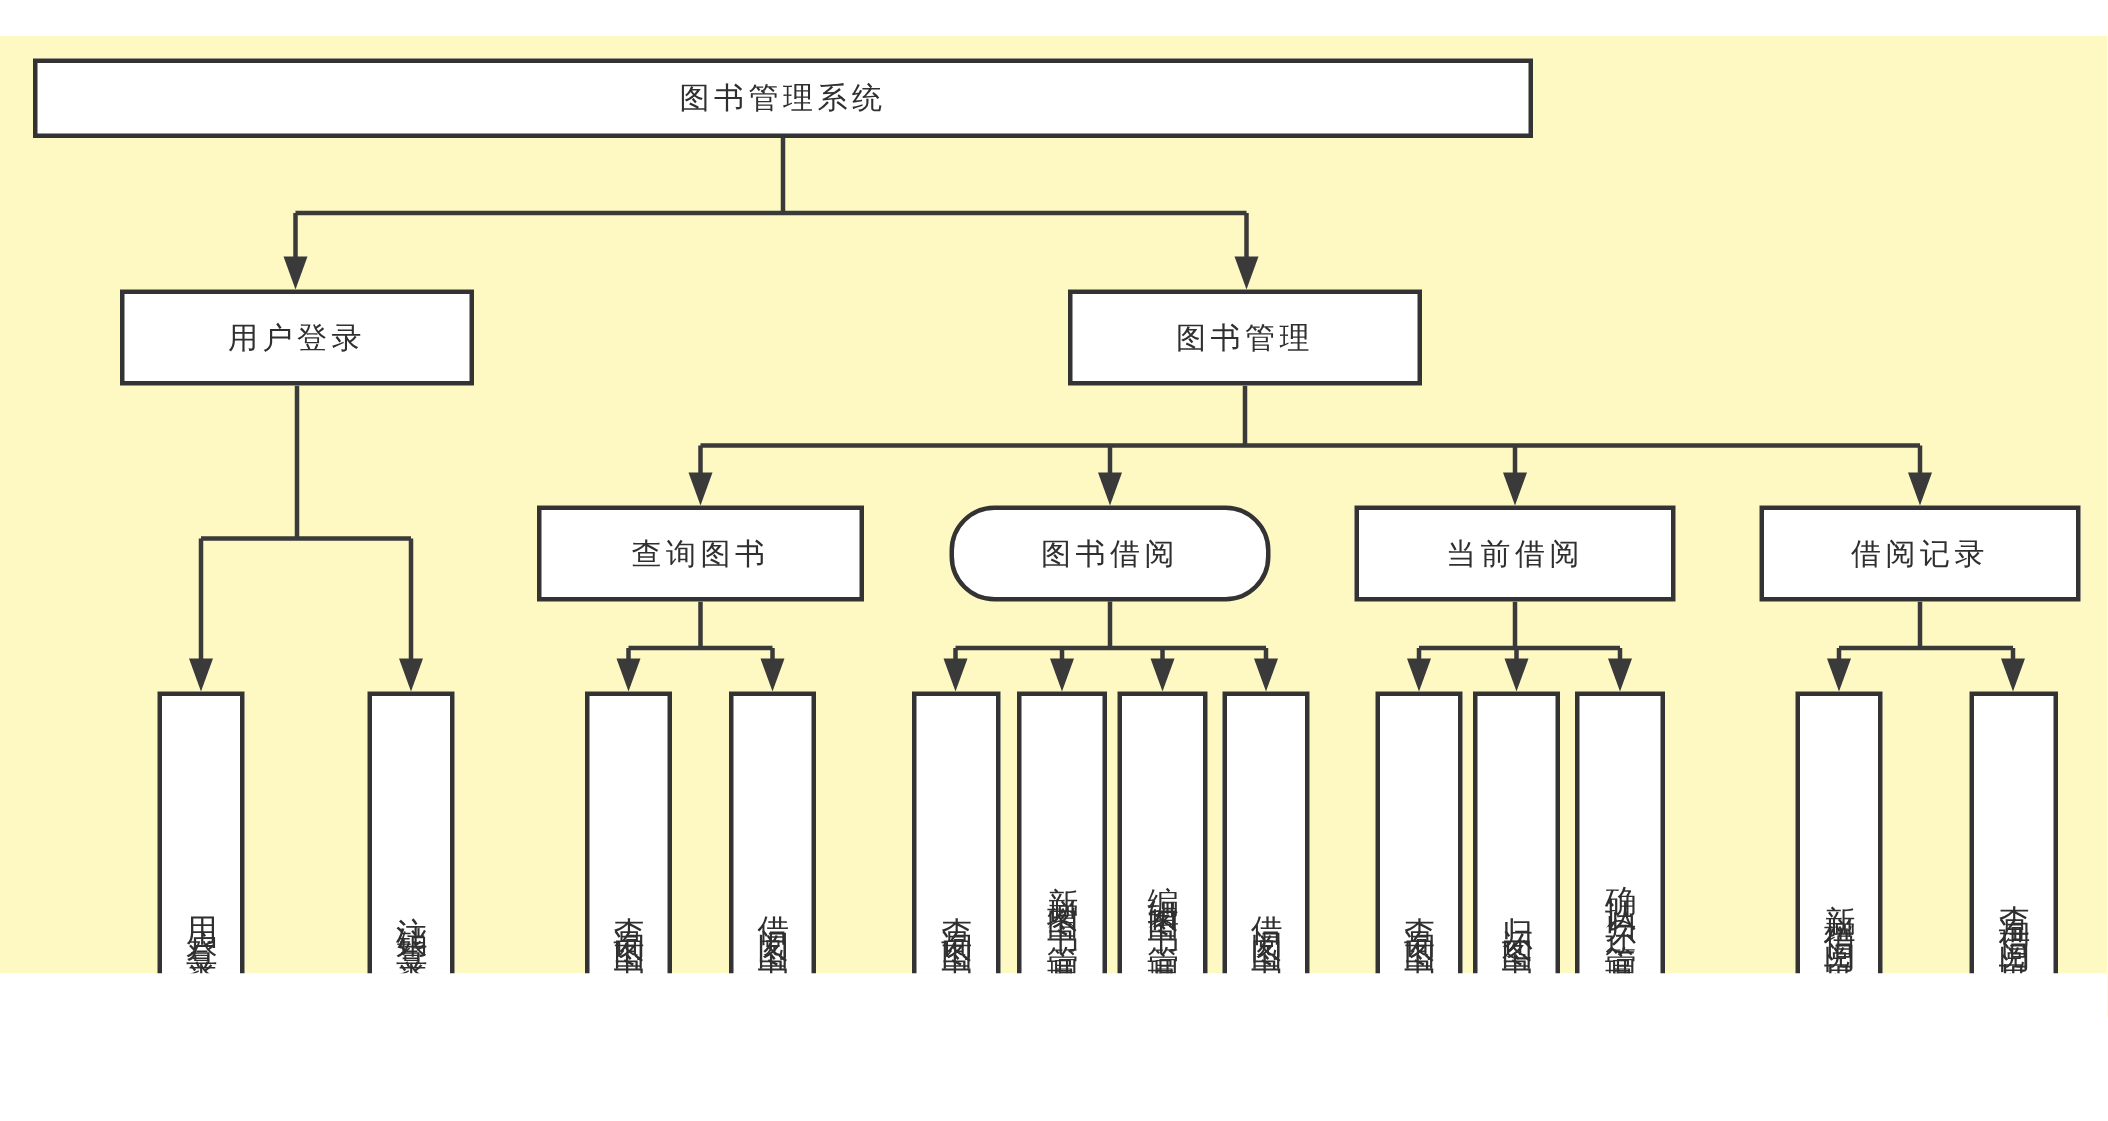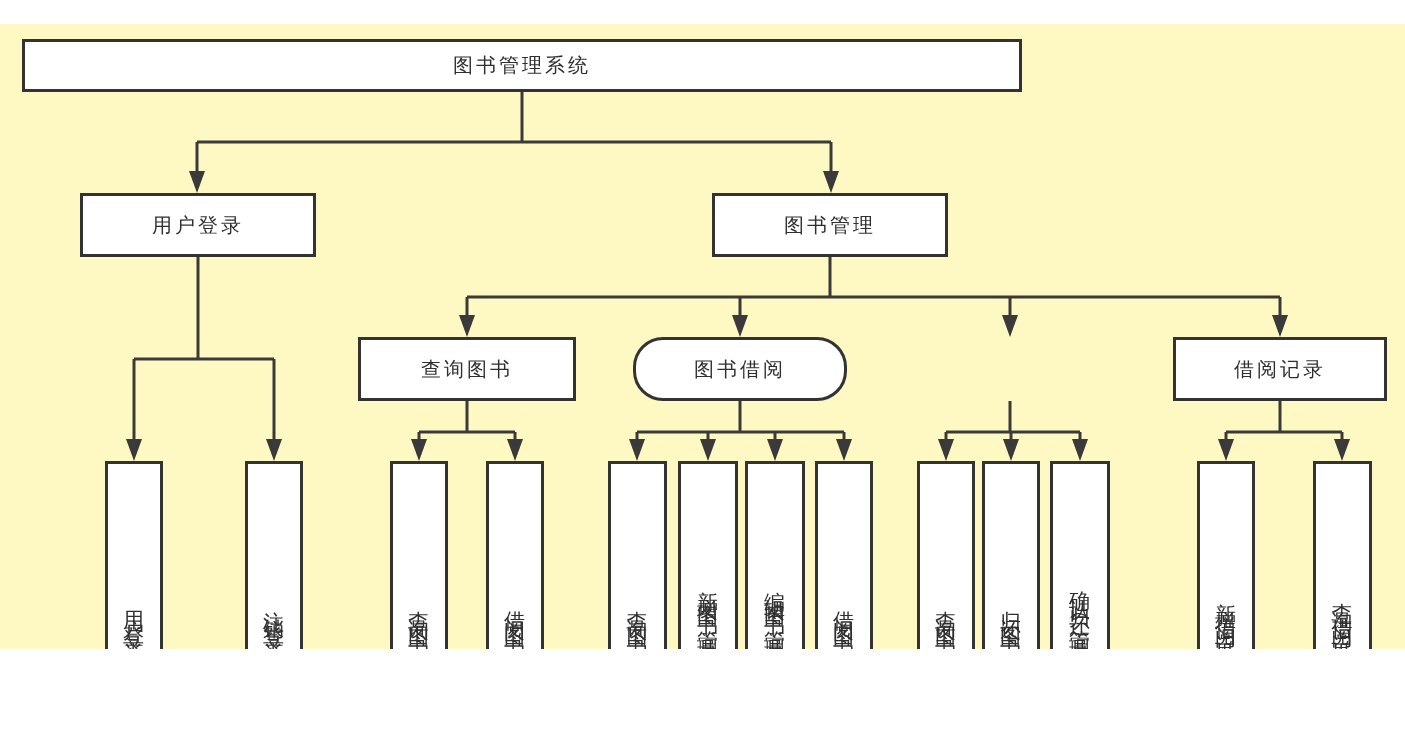--- a/index.html
+++ b/index.html
@@ -121,20 +121,23 @@
   <div class="node" style="left:712px; top:169px; width:236px; height:64px;">
     <span class="hlabel">图书管理</span>
   </div>
 
   <div class="node" style="left:358px; top:313px; width:218px; height:64px;">
     <span class="hlabel">查询图书</span>
   </div>
   <div class="node" style="left:633px; top:313px; width:214px; height:64px;border-radius:30px;">
     <span class="hlabel">图书借阅</span>
   </div>
+  <div class="node" style="left:903px; top:313px; width:214px; height:64px;">
+    <span class="hlabel">当前借阅</span>
+  </div>
   <div class="node" style="left:1173px; top:313px; width:214px; height:64px;">
     <span class="hlabel">借阅记录</span>
   </div>
 
   <div class="node leaf" style="left:105px; top:437px; width:58px; height:297px;">
     <span class="vlabel">用户登录</span>
   </div>
   <div class="node leaf" style="left:245px; top:437px; width:58px; height:297px;">
     <span class="vlabel">注销登录</span>
   </div>

